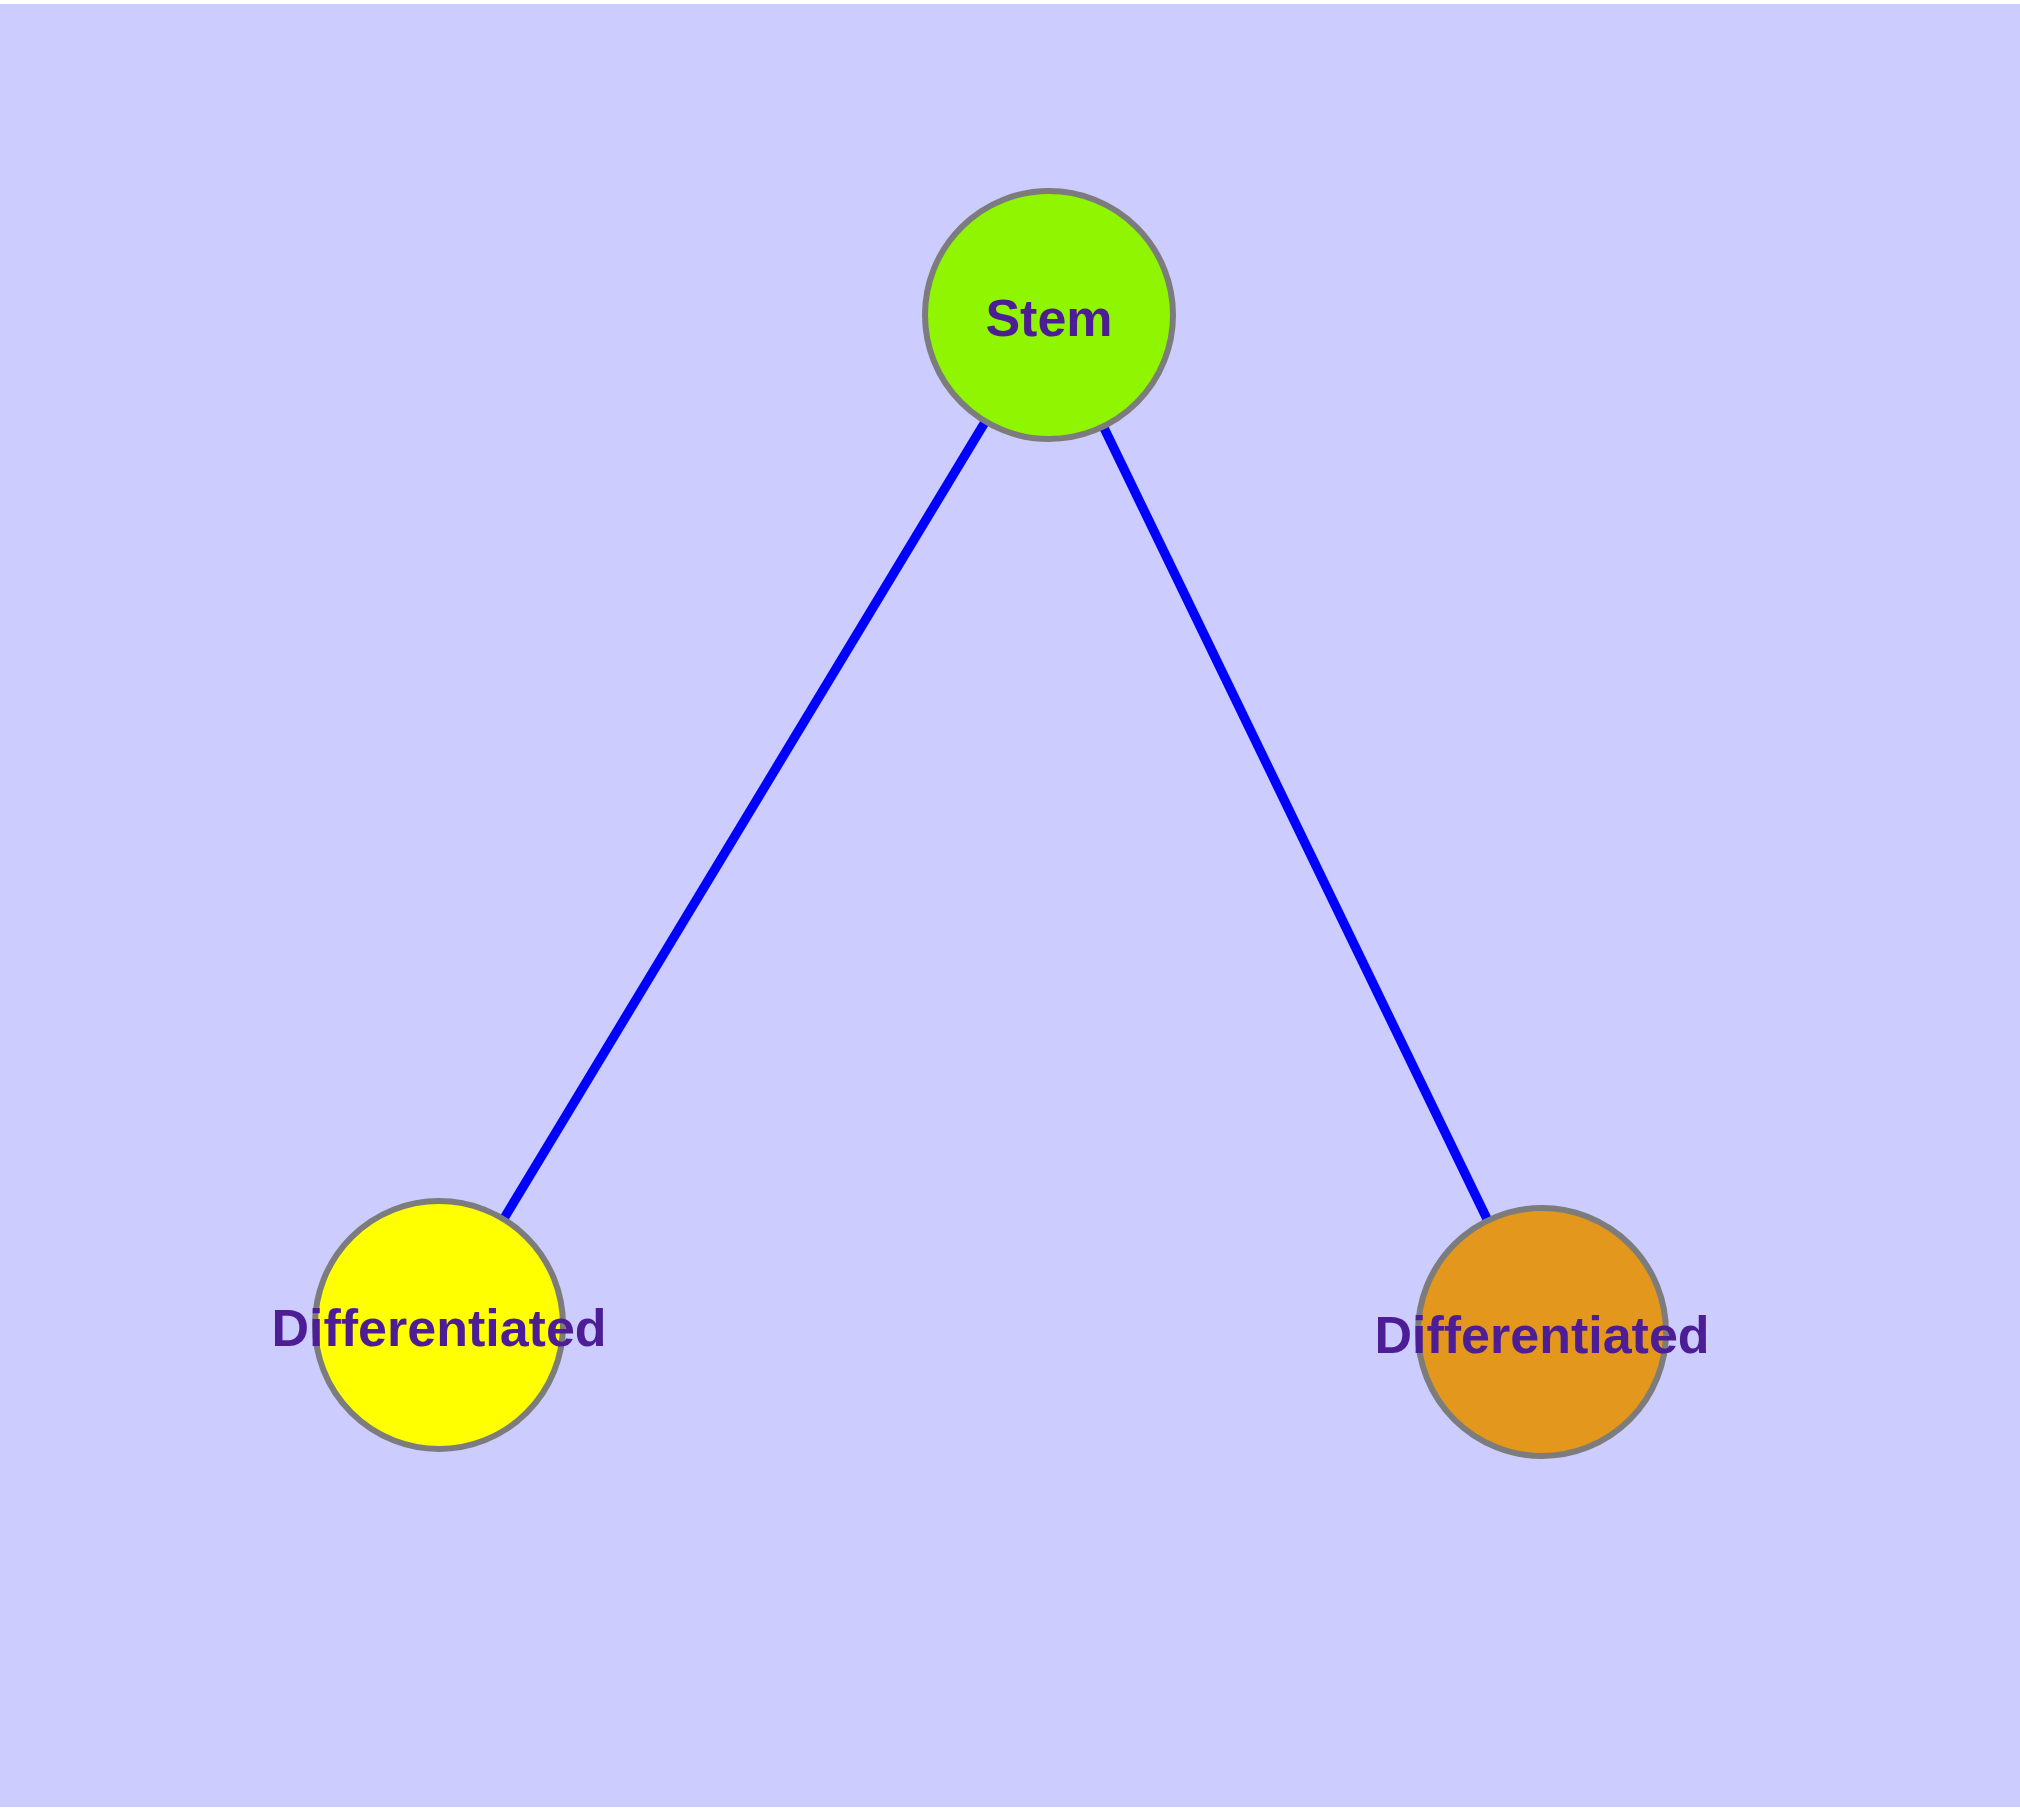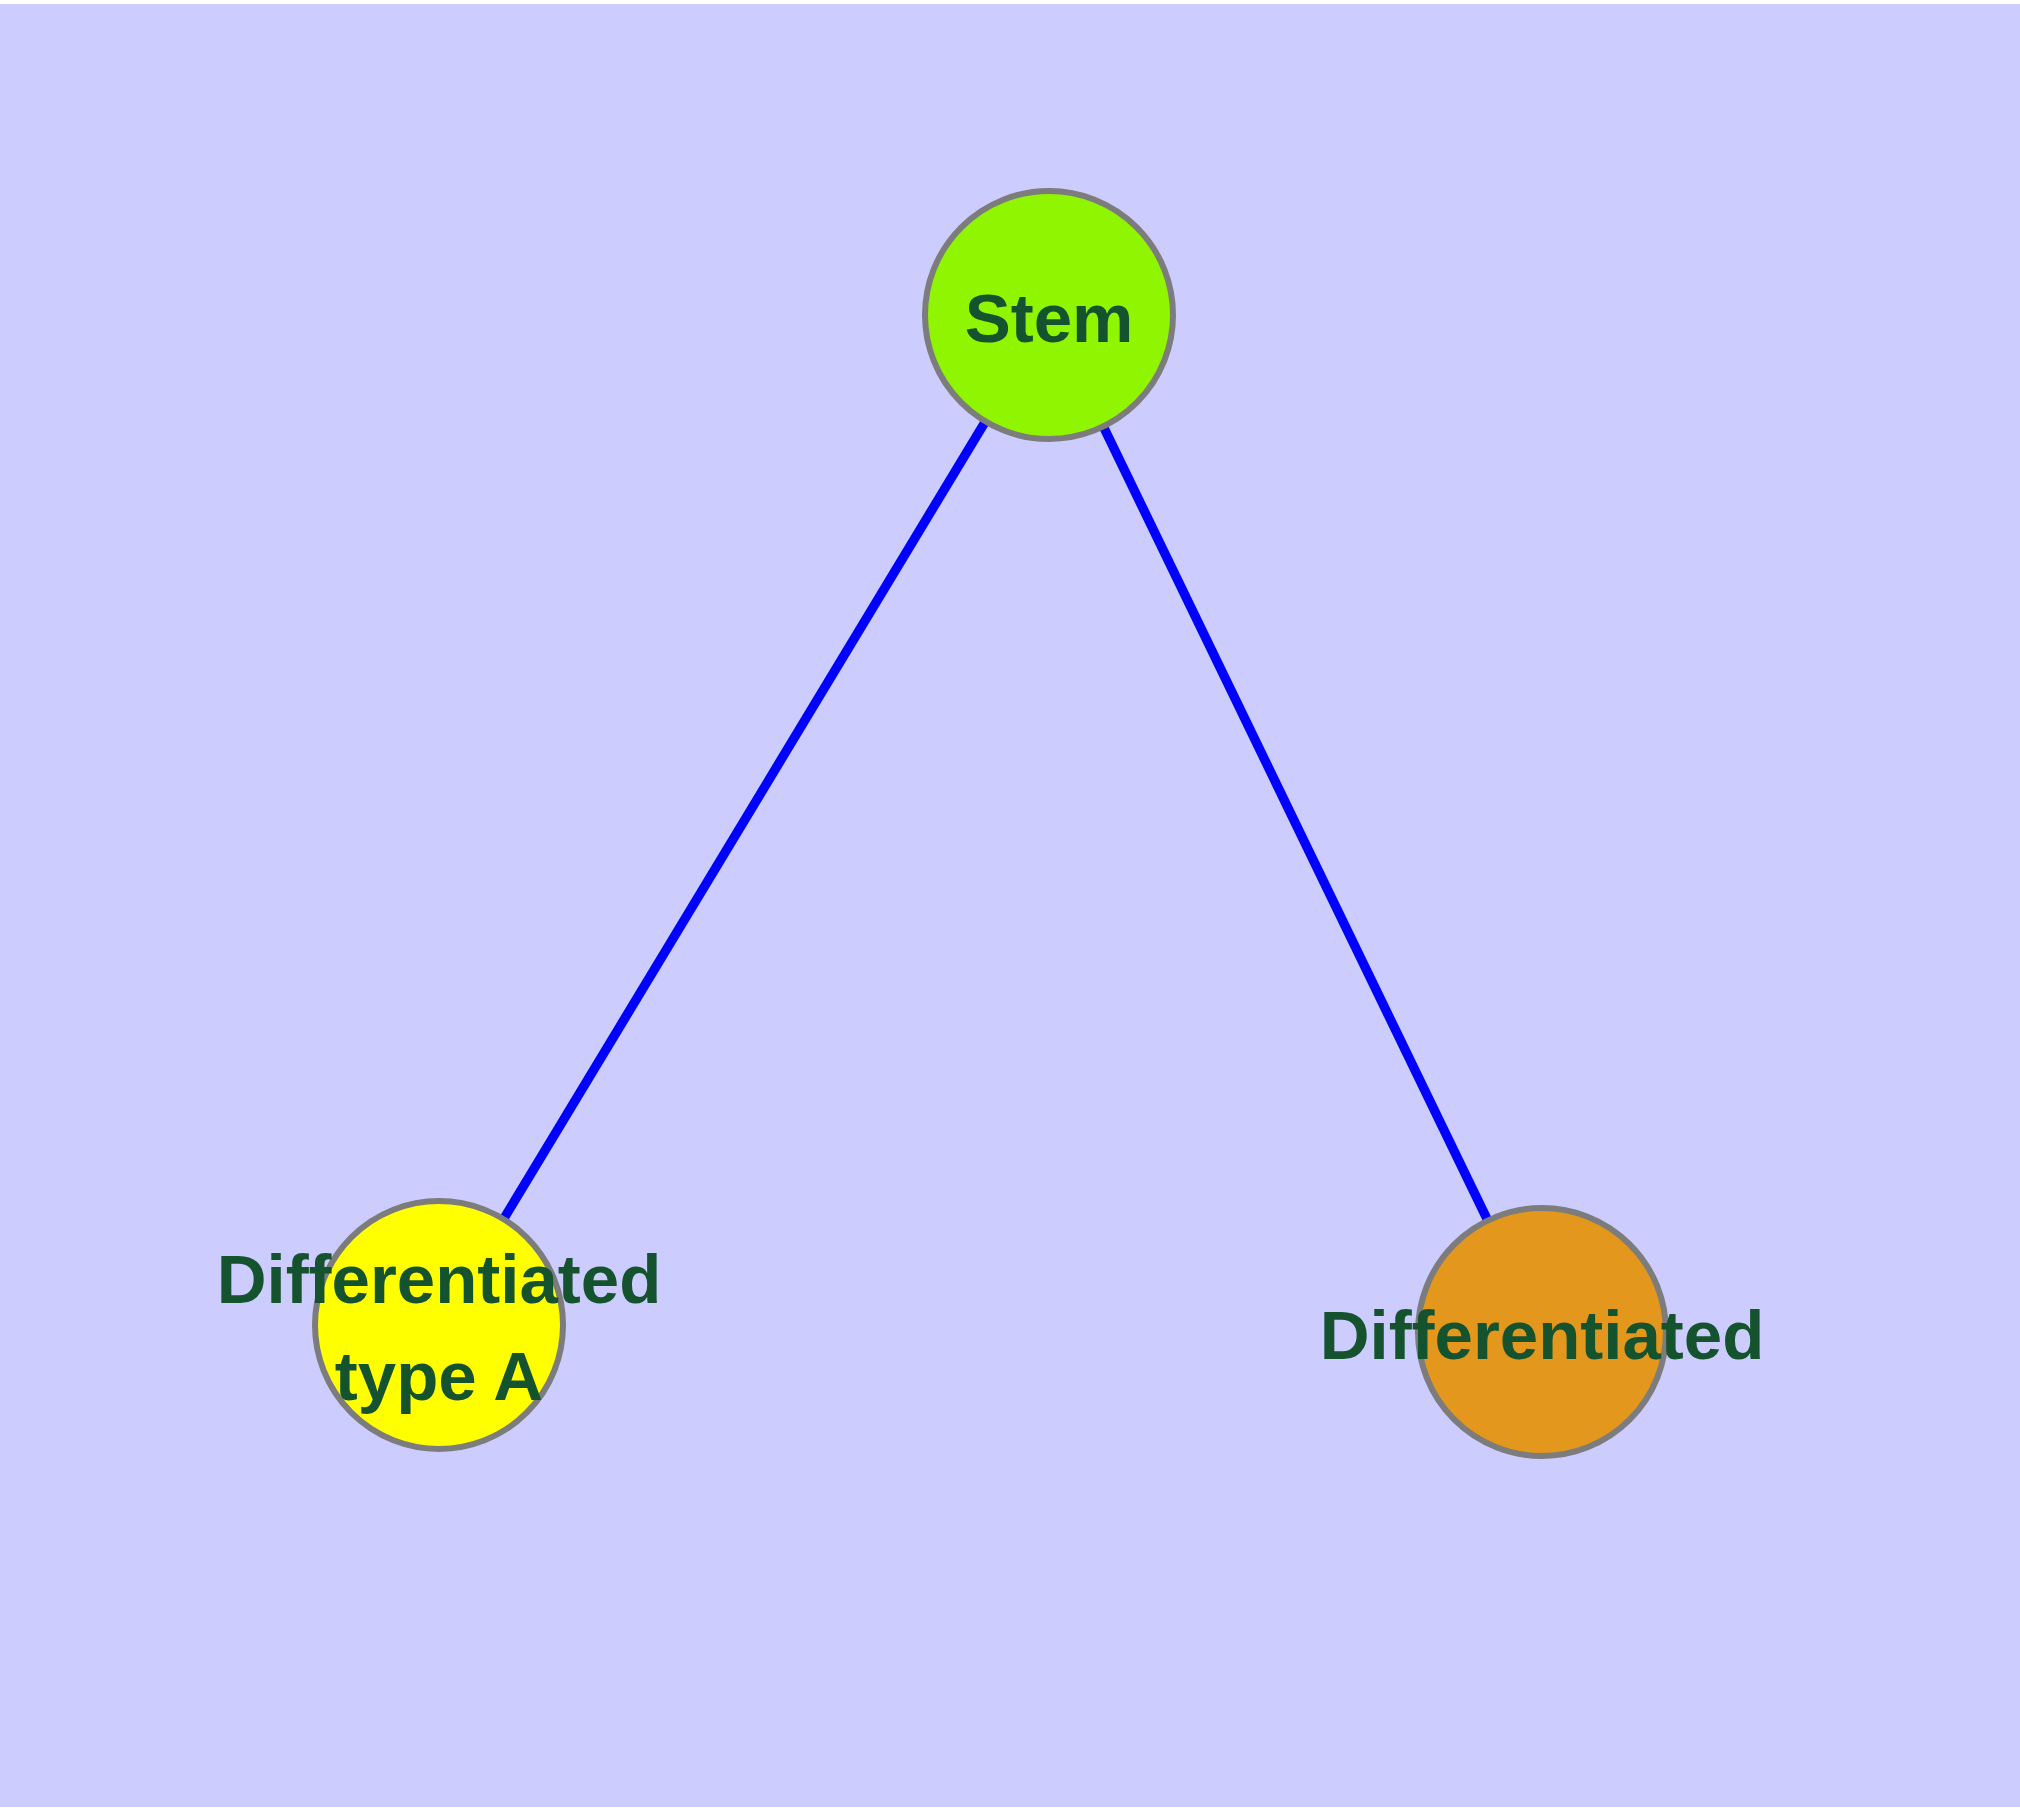--- a/index.html
+++ b/index.html
@@ -36,24 +36,24 @@
   }
   .node-label {
     position: absolute;
     left: 50%;
     top: 50%;
     transform: translate(-50%, -50%) translateY(3.4px);
     z-index: 5;
     text-align: center;
     white-space: nowrap;
     font-weight: 700;
-    font-size: 69px;
+    font-size: 52px;
     line-height: 97px;
     letter-spacing: 0;
-    color: #14532d;
+    color: #4c1d95;
   }
   .node-label span {
     display: block;
   }
 </style>
 </head>
 <body>
 
 <div class="page" style="background: rgb(255, 255, 255);">
   <div class="panel" style="background: rgb(204, 204, 255);"></div>
@@ -65,21 +65,20 @@
 
   <div class="node" style="left: 922px; top: 188px; height: 254px; width: 254px; background: rgb(143, 245, 0); border-color: rgb(124, 124, 124); border-width: 6px;">
     <div class="node-label">
       <span>Stem</span>
     </div>
   </div>
 
   <div class="node" style="left: 312px; top: 1198px; height: 254px; width: 254px; background: rgb(255, 255, 0); border-color: rgb(124, 124, 124); border-width: 6px;">
     <div class="node-label">
       <span>Differentiated</span>
-      <span>type A</span>
     </div>
   </div>
 
   <div class="node" style="left: 1415px; top: 1205px; height: 254px; width: 254px; background: rgb(227, 151, 28); border-color: rgb(124, 124, 124); border-width: 6px;">
     <div class="node-label">
       <span>Differentiated</span>
     </div>
   </div>
 </div>
 

